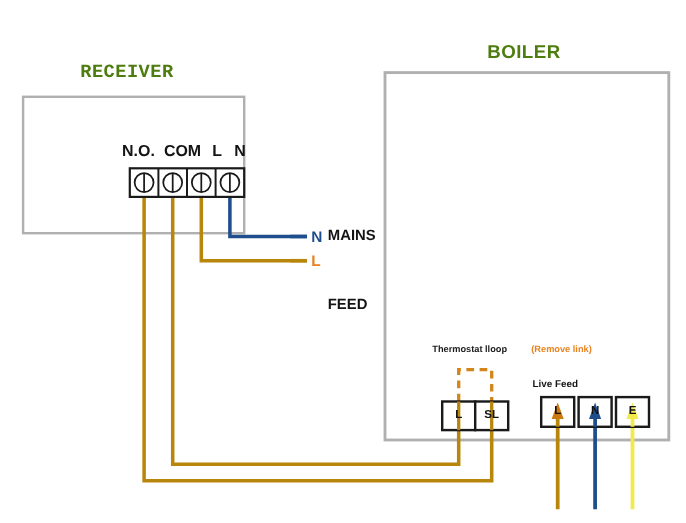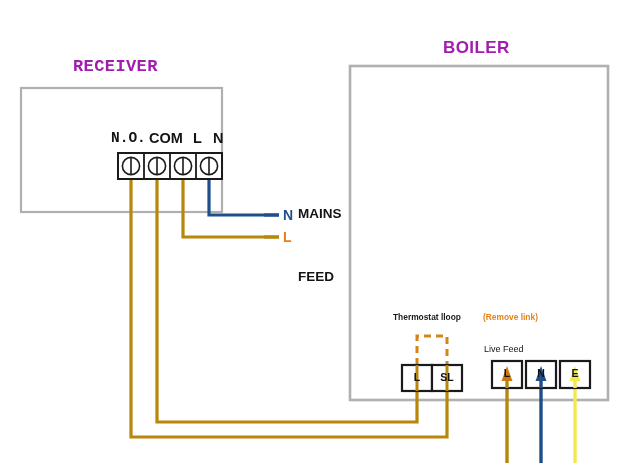--- a/index.html
+++ b/index.html
@@ -21,21 +21,21 @@
     top: 0;
   }
   .lbl {
     position: absolute;
     white-space: nowrap;
     font-family: "Liberation Sans", sans-serif;
   }
   .title {
     font-size: 17px;
     font-weight: bold;
-    color: #a21caf;
+    color: #4d7c0f;
     letter-spacing: 0.4px;
   }
   .termlbl {
     font-size: 14.5px;
     font-weight: bold;
     color: #141414;
   }
   .feedlbl {
     font-size: 13.5px;
     font-weight: bold;
@@ -57,21 +57,21 @@
     font-weight: bold;
   }
   .boxletter {
     font-size: 10.5px;
     font-weight: bold;
     color: #111111;
     text-align: center;
   }
   .livefeedlbl {
     font-size: 9px;
-    font-weight: normal;
+    font-weight: bold;
     color: #141414;
   }
 </style>
 </head>
 <body>
 
 <div id="stage">
 
   <svg width="624" height="475">
 
@@ -147,21 +147,21 @@
       <polygon points="541,366 535.5,381 546.5,381" fill="#1f4e8c"></polygon>
       <line x1="575" y1="388" x2="575" y2="378" stroke="#f2ea4c" stroke-width="3.4"></line>
       <polygon points="575,366 569.5,381 580.5,381" fill="#f2ea4c"></polygon>
     </g>
   </svg>
 
   <div class="lbl title" style="left:73px; top:57px;font-family:Liberation Mono, monospace;">RECEIVER</div>
 
   <div class="lbl title" style="left:443px; top:38px;">BOILER</div>
 
-  <div class="lbl termlbl" style="left:111px; top:130px;font-family:Liberation Mono, monospace;">N.O.</div>
+  <div class="lbl termlbl" style="left:111px; top:130px;">N.O.</div>
   <div class="lbl termlbl" style="left:149px; top:130px;">COM</div>
   <div class="lbl termlbl" style="left:193px; top:130px;">L</div>
   <div class="lbl termlbl" style="left:213px; top:130px;">N</div>
 
   <div class="lbl wirecode" style="left:283px; top:207px; color:#1f4e8c;">N</div>
   <div class="lbl wirecode" style="left:283px; top:229px; color:#e8821e;">L</div>
 
   <div class="lbl feedlbl" style="left:298px; top:206px;">MAINS</div>
   <div class="lbl feedlbl" style="left:298px; top:221px;margin-top:48px;">FEED</div>
 

